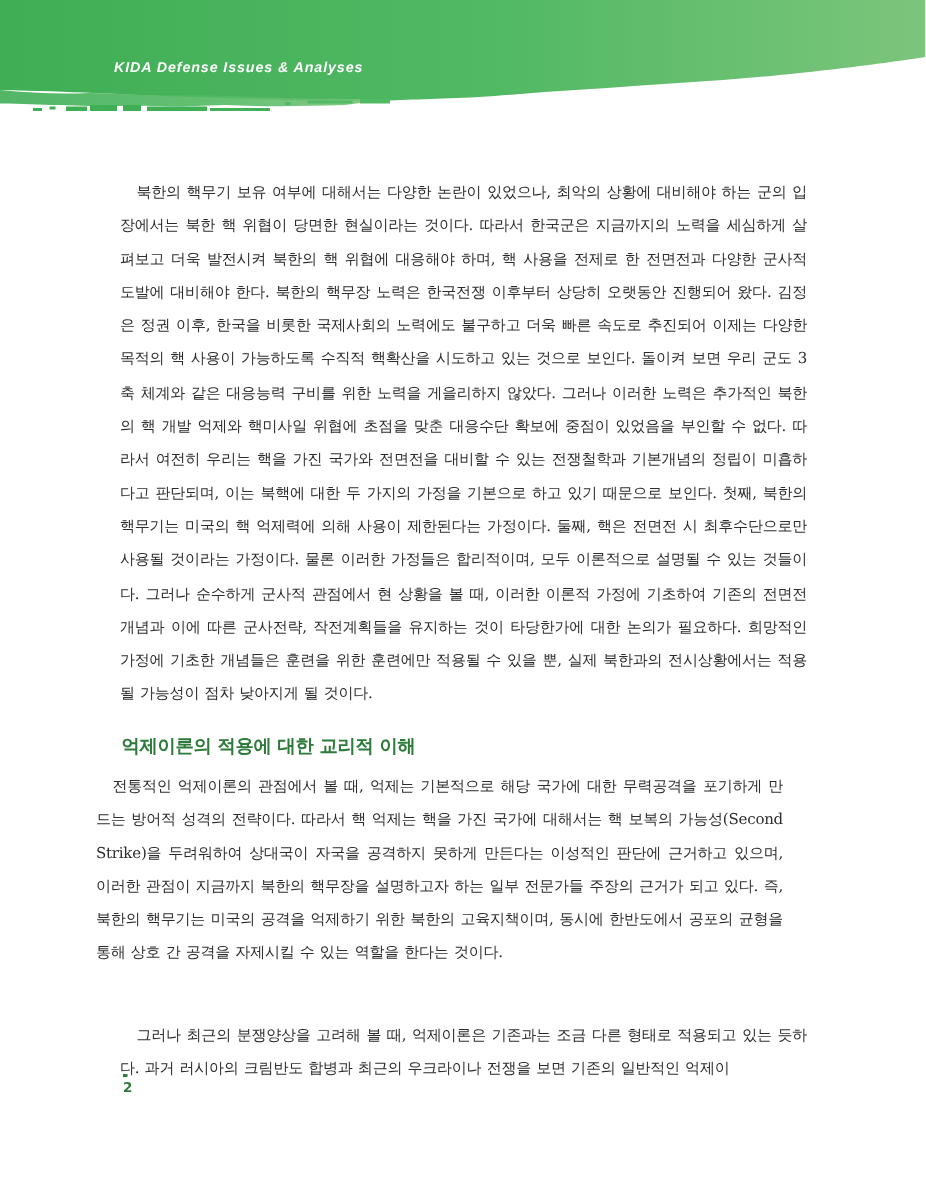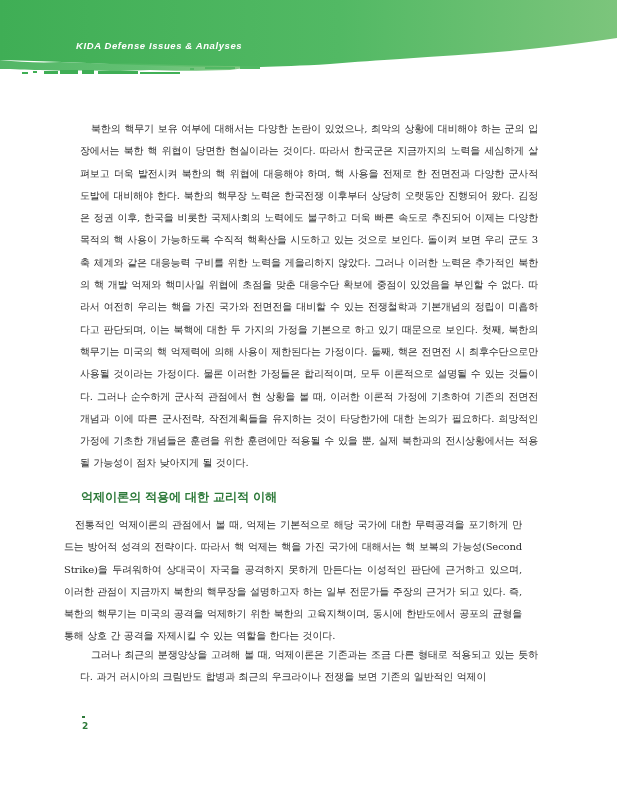--- a/index.html
+++ b/index.html
@@ -68,21 +68,21 @@
   }
   .content2 {
     position: absolute;
     left: 64px;
     top: 514px;
     width: 458px;
   }
   .content3 {
     position: absolute;
     left: 80px;
-    top: 644px;
+    top: 680px;
     width: 458px;
   }
   .page-number-wrap {
     position: absolute;
     left: 82px;
     top: 716px;
     font-family: "DejaVu Sans", "Liberation Sans", sans-serif;
     color: #2e7a3a;
   }
   .page-dash {

